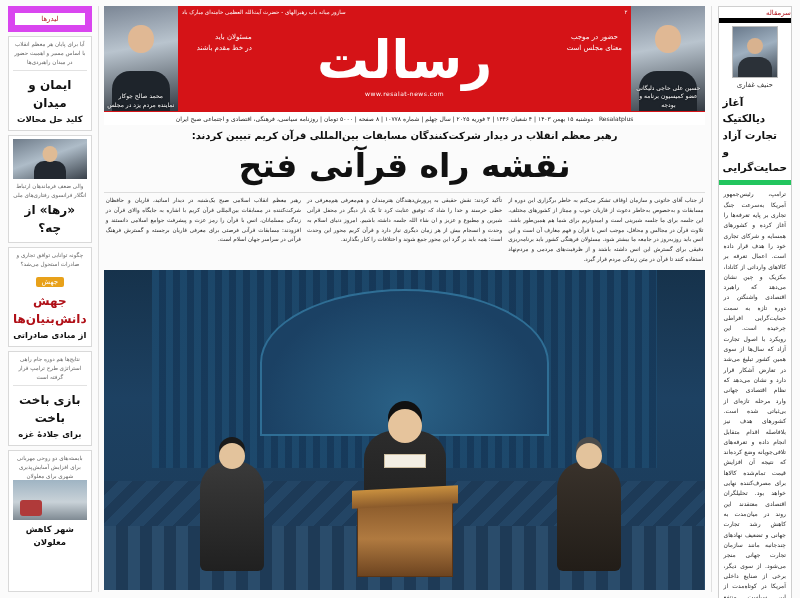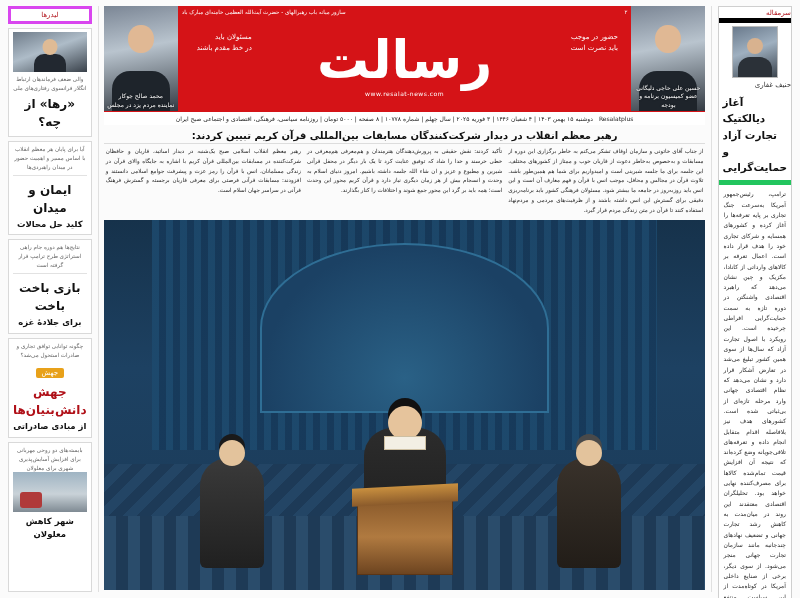--- a/index.html
+++ b/index.html
@@ -56,20 +56,21 @@
     background:#d8b28f;
   }
   .ed-photo:before{
     content:"";
     position:absolute; left:50%; bottom:0; width:34px; height:20px;
     transform: translateX(-50%);
     border-radius:12px 12px 0 0;
     background:#2b3138;
   }
   .ed-author {
+    text-align:center;
     font-size:7px;
     color:#333;
     padding:1px 0 3px;
   }
   .ed-title {
     text-align:left;
     font-size:10.5px;
     font-weight:bold;
     color:#111;
     line-height:1.55;
@@ -271,21 +272,21 @@
   .book{
     position:absolute; left:50%; transform:translateX(-50%);
     bottom:38%; width:42px; height:14px;
     background:#f3efe4;
     border:1px solid #cdbfa2;
   }
 
   
   .r-head{
     background:#fff;
-    border:3px solid #d946ef;
+    border:7px solid #d946ef;
     text-align:center;
     font-size:7px;
     color:#b01018;
     padding:2px 0;
   }
   .r-item{
     border:1px solid #d9d9d9;
     background:#fff;
     padding:3px 4px 4px;
   }
@@ -362,21 +363,21 @@
           </div>
         </div>
 
         <div class="mh-mid">
           <div class="mh-toprule">
             <span>۲</span>
             <span>سازور میانه باب رهبرالهای - حضرت آیت‌الله العظمی خامنه‌ای مبارک باد</span>
           </div>
           <div class="mh-side-slogan r">
             <span>حضور در موجب</span><br>
-            <span>باید نصرت است</span>
+            <span>معنای مجلس است</span>
           </div>
           <div class="logo">رسالت</div>
           <div class="mh-site">www.resalat-news.com</div>
           <div class="mh-side-slogan l">
             <span>مسئولان بايد</span><br>
             <span>در خط مقدم باشند</span>
           </div>
         </div>
 
         <div class="mh-photo-left">
@@ -386,20 +387,21 @@
           </div>
         </div>
       </div>
 
       <div class="mh-bottombar">
         <span>Resalatplus</span>
         <span>دوشنبه ۱۵ بهمن ۱۴۰۳ | ۴ شعبان ۱۴۴۶ | ۳ فوریه ۲۰۲۵ | سال چهلم | شماره ۱۰۷۷۸ | ۸ صفحه | ۵۰۰۰ تومان | روزنامه سیاسی، فرهنگی، اقتصادی و اجتماعی صبح ایران</span>
       </div>
 
       <div class="lead-kicker">رهبر معظم انقلاب در دیدار شرکت‌کنندگان مسابقات بین‌المللی قرآن کریم تبیین کردند:</div>
+      <div class="lead-head">نقشه راه قرآنی فتح</div>
 
       <div class="lead-cols">
         <div>از جناب آقای خاتونی و سازمان اوقاف تشکر می‌کنم به خاطر برگزاری این دوره از مسابقات و به‌خصوص به‌خاطر دعوت از قاریان خوب و ممتاز از کشورهای مختلف. این جلسه برای ما جلسه شیرینی است و امیدواریم برای شما هم همین‌طور باشد. تلاوت قرآن در مجالس و محافل، موجب انس با قرآن و فهم معارف آن است و این انس باید روزبه‌روز در جامعه ما بیشتر شود. مسئولان فرهنگی کشور باید برنامه‌ریزی دقیقی برای گسترش این انس داشته باشند و از ظرفیت‌های مردمی و مردم‌نهاد استفاده کنند تا قرآن در متن زندگی مردم قرار گیرد.</div>
         <div>تأکید کردند: نقش حقیقی به پرورش‌دهندگان هنرمندان و هم‌معرفی هم‌معرفی در خطی خرسند و خدا را شاد که توفیق عنایت کرد تا یک بار دیگر در محفل قرآنی شیرین و مطبوع و عزیز و ان شاء الله جلسه داشته باشیم. امروز دنیای اسلام به وحدت و انسجام بیش از هر زمان دیگری نیاز دارد و قرآن کریم محور این وحدت است؛ همه باید بر گرد این محور جمع شوند و اختلافات را کنار بگذارند.</div>
         <div>رهبر معظم انقلاب اسلامی صبح یک‌شنبه در دیدار اساتید، قاریان و حافظان شرکت‌کننده در مسابقات بین‌المللی قرآن کریم با اشاره به جایگاه والای قرآن در زندگی مسلمانان، انس با قرآن را رمز عزت و پیشرفت جوامع اسلامی دانستند و افزودند: مسابقات قرآنی فرصتی برای معرفی قاریان برجسته و گسترش فرهنگ قرآنی در سراسر جهان اسلام است.</div>
       </div>
 
       <div class="lead-photo">
         <div class="lp-wall"></div>
         <div class="lp-curtain"></div>
@@ -413,48 +415,48 @@
         <div class="book"></div>
       </div>
     </div>
 
     <div class="v-rule"></div>
 
     <div class="col-right">
       <div class="r-head">لیدرها</div>
 
       <div class="r-item">
-        <div class="r-photo"></div>
-        <div class="r-kicker">والی ضعف فرماندهان ارتباط انگلار فرانسوی رفتاری‌های ملی</div>
-        <div class="r-title">«رها» از چه؟</div>
-      </div>
-
-      <div class="r-item">
         <div class="r-kicker">آیا برای پایان هر معظم انقلاب با اساس مسیر و اهمیت حضور در میدان راهبردی‌ها</div>
         <div class="divider"></div>
         <div class="r-title">ایمان و میدان</div>
         <div class="r-sub">کلید حل محالات</div>
       </div>
 
       <div class="r-item">
-        <div class="r-kicker">نتایج‌ها هم دوره جام راهی استراتژی طرح ترامپ قرار گرفته است</div>
-        <div class="divider"></div>
-        <div class="r-title">بازی باخت باخت</div>
-        <div class="r-sub">برای جلادۀ غزه</div>
+        <div class="r-photo"></div>
+        <div class="r-kicker">والی ضعف فرماندهان ارتباط انگلار فرانسوی رفتاری‌های ملی</div>
+        <div class="r-title">«رها» از چه؟</div>
       </div>
 
       <div class="r-item">
         <div class="r-kicker">چگونه توانایی توافق تجاری و صادرات استحول می‌شد؟</div>
         <div class="r-badge-wrap">
           <span class="r-badge">جهش</span>
         </div>
         <div class="r-title red">جهش دانش‌بنیان‌ها</div>
         <div class="r-sub">از مبادی صادراتی</div>
       </div>
 
+      <div class="r-item">
+        <div class="r-kicker">نتایج‌ها هم دوره جام راهی استراتژی طرح ترامپ قرار گرفته است</div>
+        <div class="divider"></div>
+        <div class="r-title">بازی باخت باخت</div>
+        <div class="r-sub">برای جلادۀ غزه</div>
+      </div>
+
       <div class="r-item" style="flex:1 1 auto;">
         <div class="r-kicker">بایسته‌های دو روحی مهربانی برای افزایش آسایش‌پذیری شهری برای معلولان</div>
         <div class="r-photo street"></div>
         <div class="r-sub">شهر کاهش معلولان</div>
       </div>
     </div>
 
   </div>
 </div>
 

